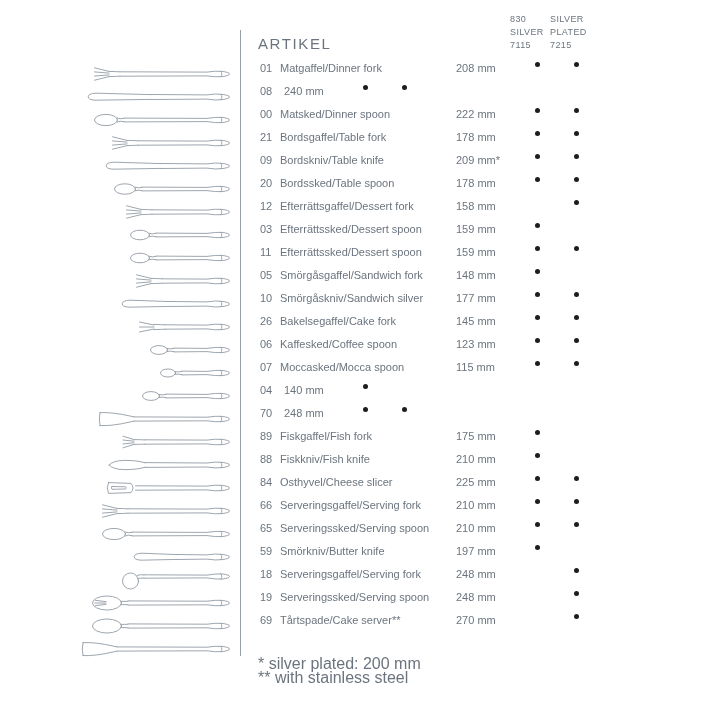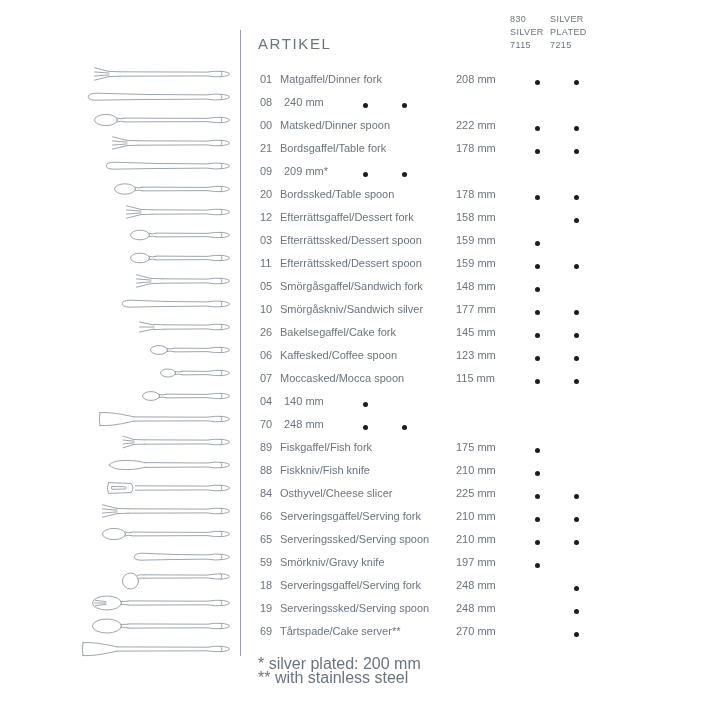--- a/index.html
+++ b/index.html
@@ -4,21 +4,21 @@
 <style>
   *{box-sizing:border-box;margin:0;padding:0}
   html,body{width:717px;height:717px}
   body{background:#ffffff;font-family:"Liberation Sans",sans-serif;position:relative;color:var(--text,#6b747e)}
   .page{position:absolute;inset:0;overflow:hidden;background:#fff}
   .vrule{position:absolute;left:240px;top:30px;width:1px;height:626px;background:var(--rule,#99a0a8)}
   .title{position:absolute;left:258px;top:35px;font-size:15px;letter-spacing:1.6px}
   .colhead{position:absolute;top:13px;width:54px;text-align:left;font-size:9px;line-height:13px;letter-spacing:.4px}
   .ch1{left:510px}.ch2{left:550px}
   #rows{position:absolute;left:260px;top:62px;width:336px}
-  .row{display:flex;align-items:flex-end;height:23px;font-size:11px;white-space:nowrap}
+  .row{display:flex;align-items:flex-start;height:23px;font-size:11px;white-space:nowrap}
   .no{width:20px;flex:none}
   .nm{width:172px;flex:none;overflow:hidden}
   .sz{width:66px;flex:none;padding-left:4px}
   .dc{width:38px;flex:none;display:flex;justify-content:center;align-items:center}
   .dc2{width:40px}
   .dot{width:5px;height:5px;border-radius:50%;background:var(--dot,#1d1d1d)}
   #footnotes{position:absolute;left:258px;top:657px;font-size:16px;line-height:13.5px}
   #illustrations{position:absolute;inset:0;pointer-events:none}
   .ill{position:absolute;line-height:0}
 </style>
@@ -170,20 +170,21 @@
         <span class="sz">178 mm</span>
         <span class="dc">
           <span class="dot"></span>
         </span>
         <span class="dc dc2">
           <span class="dot"></span>
         </span>
       </div>
       <div class="row">
         <span class="no">09</span>
+        <span class="nm">Bordskniv/Table knife</span>
         <span class="sz">209 mm*</span>
         <span class="dc">
           <span class="dot"></span>
         </span>
         <span class="dc dc2">
           <span class="dot"></span>
         </span>
       </div>
       <div class="row">
         <span class="no">20</span>
@@ -342,21 +343,21 @@
         <span class="sz">210 mm</span>
         <span class="dc">
           <span class="dot"></span>
         </span>
         <span class="dc dc2">
           <span class="dot"></span>
         </span>
       </div>
       <div class="row">
         <span class="no">59</span>
-        <span class="nm">Smörkniv/Gravy knife</span>
+        <span class="nm">Smörkniv/Butter knife</span>
         <span class="sz">197 mm</span>
         <span class="dc">
           <span class="dot"></span>
         </span>
         <span class="dc dc2"></span>
       </div>
       <div class="row">
         <span class="no">18</span>
         <span class="nm">Serveringsgaffel/Serving fork</span>
         <span class="sz">248 mm</span>

